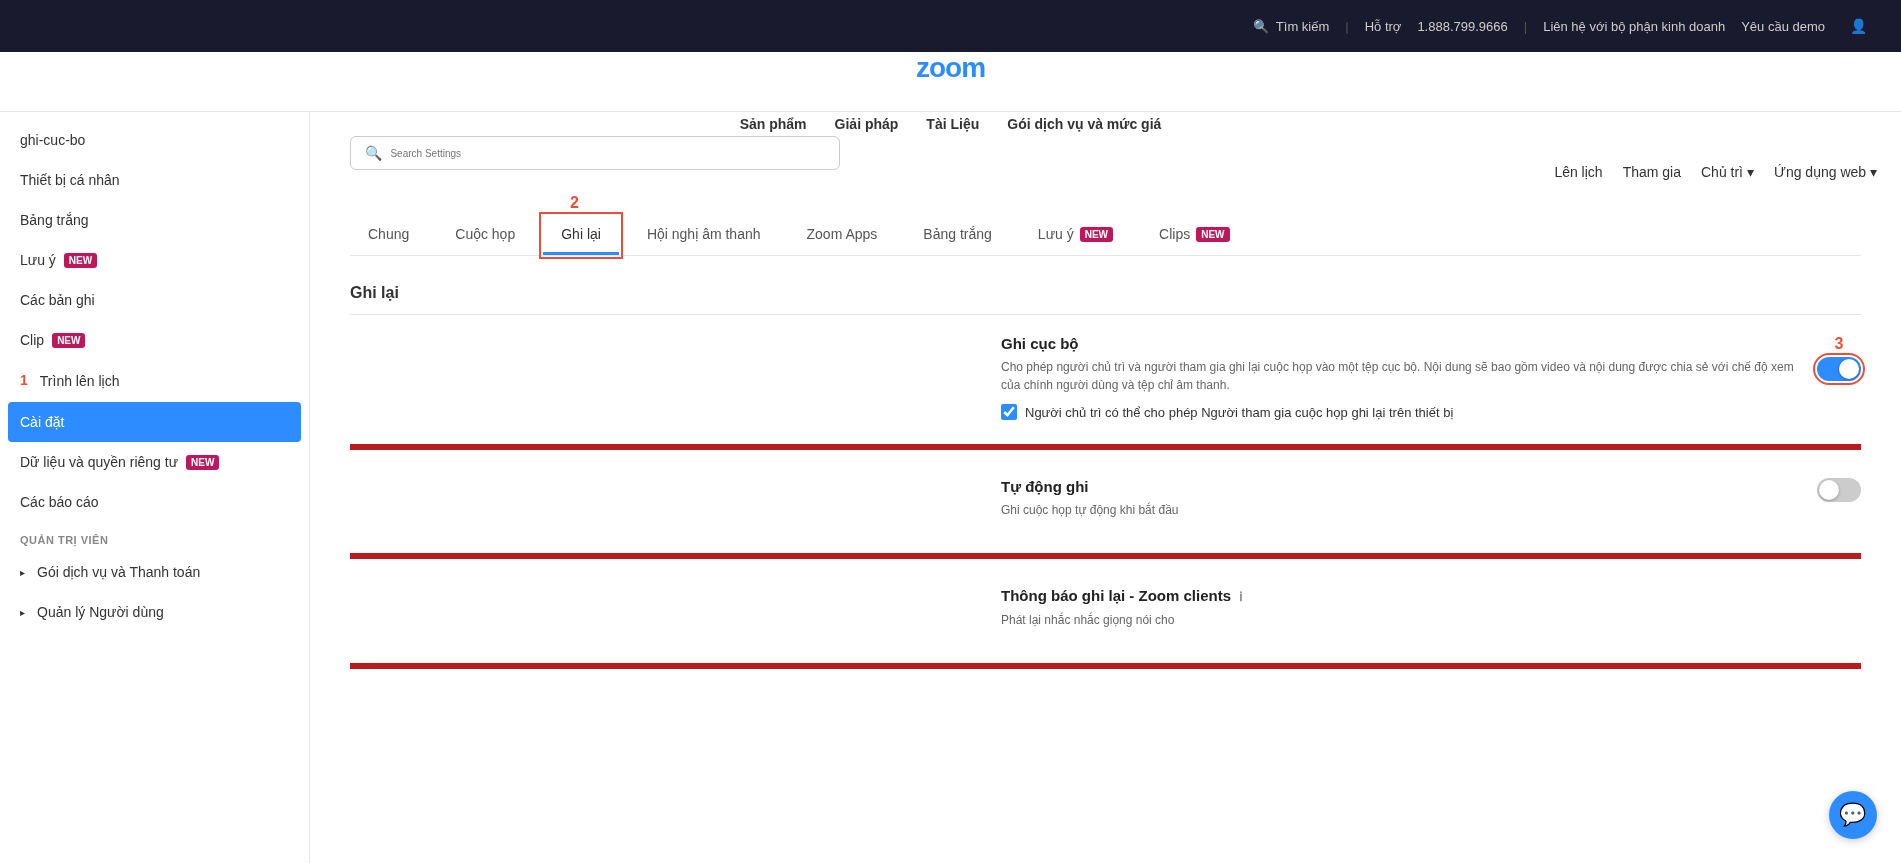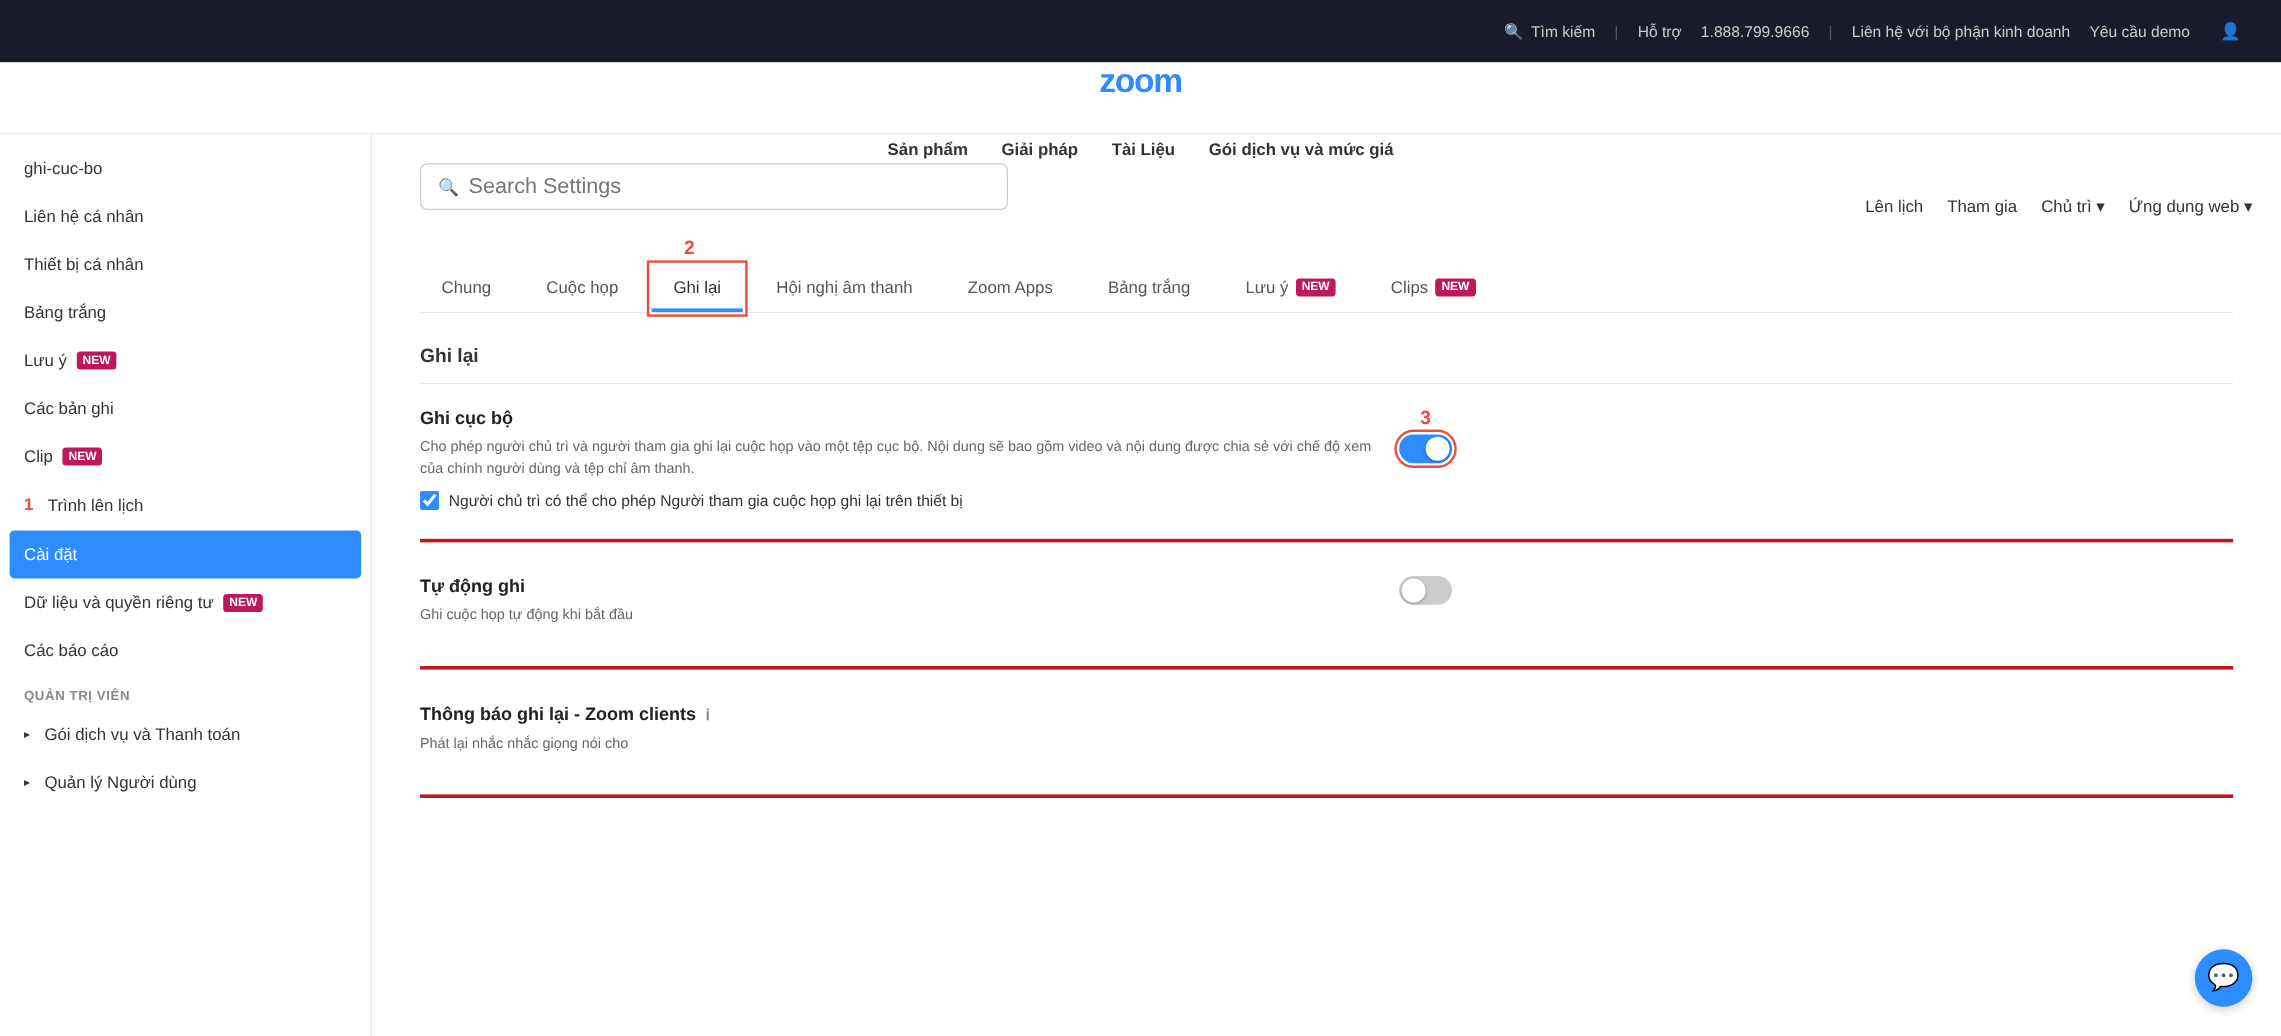--- a/index.html
+++ b/index.html
@@ -97,21 +97,21 @@
       border: 1px solid #ccc;
       border-radius: 6px;
       padding: 8px 14px;
       width: 490px;
       margin-bottom: 24px;
       gap: 8px;
     }
     .search-box input {
       border: none;
       outline: none;
-      font-size: 18px;
+      font-size: 10px;
       color: #14532d;
       width: 100%;
       background: transparent;
     }
     .search-icon { color: #999; font-size: 14px; }
 
     
     .tabs {
       display: flex;
       align-items: center;
@@ -145,24 +145,24 @@
       color: #333;
       margin-bottom: 20px;
       padding-bottom: 12px;
       border-bottom: 1px solid #e5e5e5;
     }
 
     
     .setting-row {
       display: flex;
       align-items: flex-start;
-      justify-content: flex-start;
+      justify-content: flex-end;
       margin-bottom: 28px;
       padding-bottom: 24px;
-      border-bottom: 3px solid #b91c1c;
+      border-bottom: 6px solid #b91c1c;
     }
     .setting-info { flex: 1; max-width: 800px; }
     .setting-title { font-size: 15px; font-weight: 600; color: #222; margin-bottom: 6px; }
     .setting-desc { font-size: 12px; color: #666; line-height: 1.5; margin-bottom: 10px; }
     .setting-control { display: flex; align-items: center; min-width: 60px; justify-content: flex-end; }
 
     
     .toggle {
       width: 44px;
       height: 24px;
@@ -266,23 +266,20 @@
   </div>
 </div>
 
 <div class="main-layout">
 
   <div class="sidebar">
     <div class="sidebar-item">
       <span>ghi-cuc-bo</span>
     </div>
     <div class="sidebar-item">
-      <span>Liên hệ cá nhân</span>
-    </div>
-    <div class="sidebar-item">
       <span>Thiết bị cá nhân</span>
     </div>
     <div class="sidebar-item">
       <span>Bảng trắng</span>
     </div>
     <div class="sidebar-item">
       <span>Lưu ý</span>
       <span class="badge-new">NEW</span>
     </div>
     <div class="sidebar-item">

